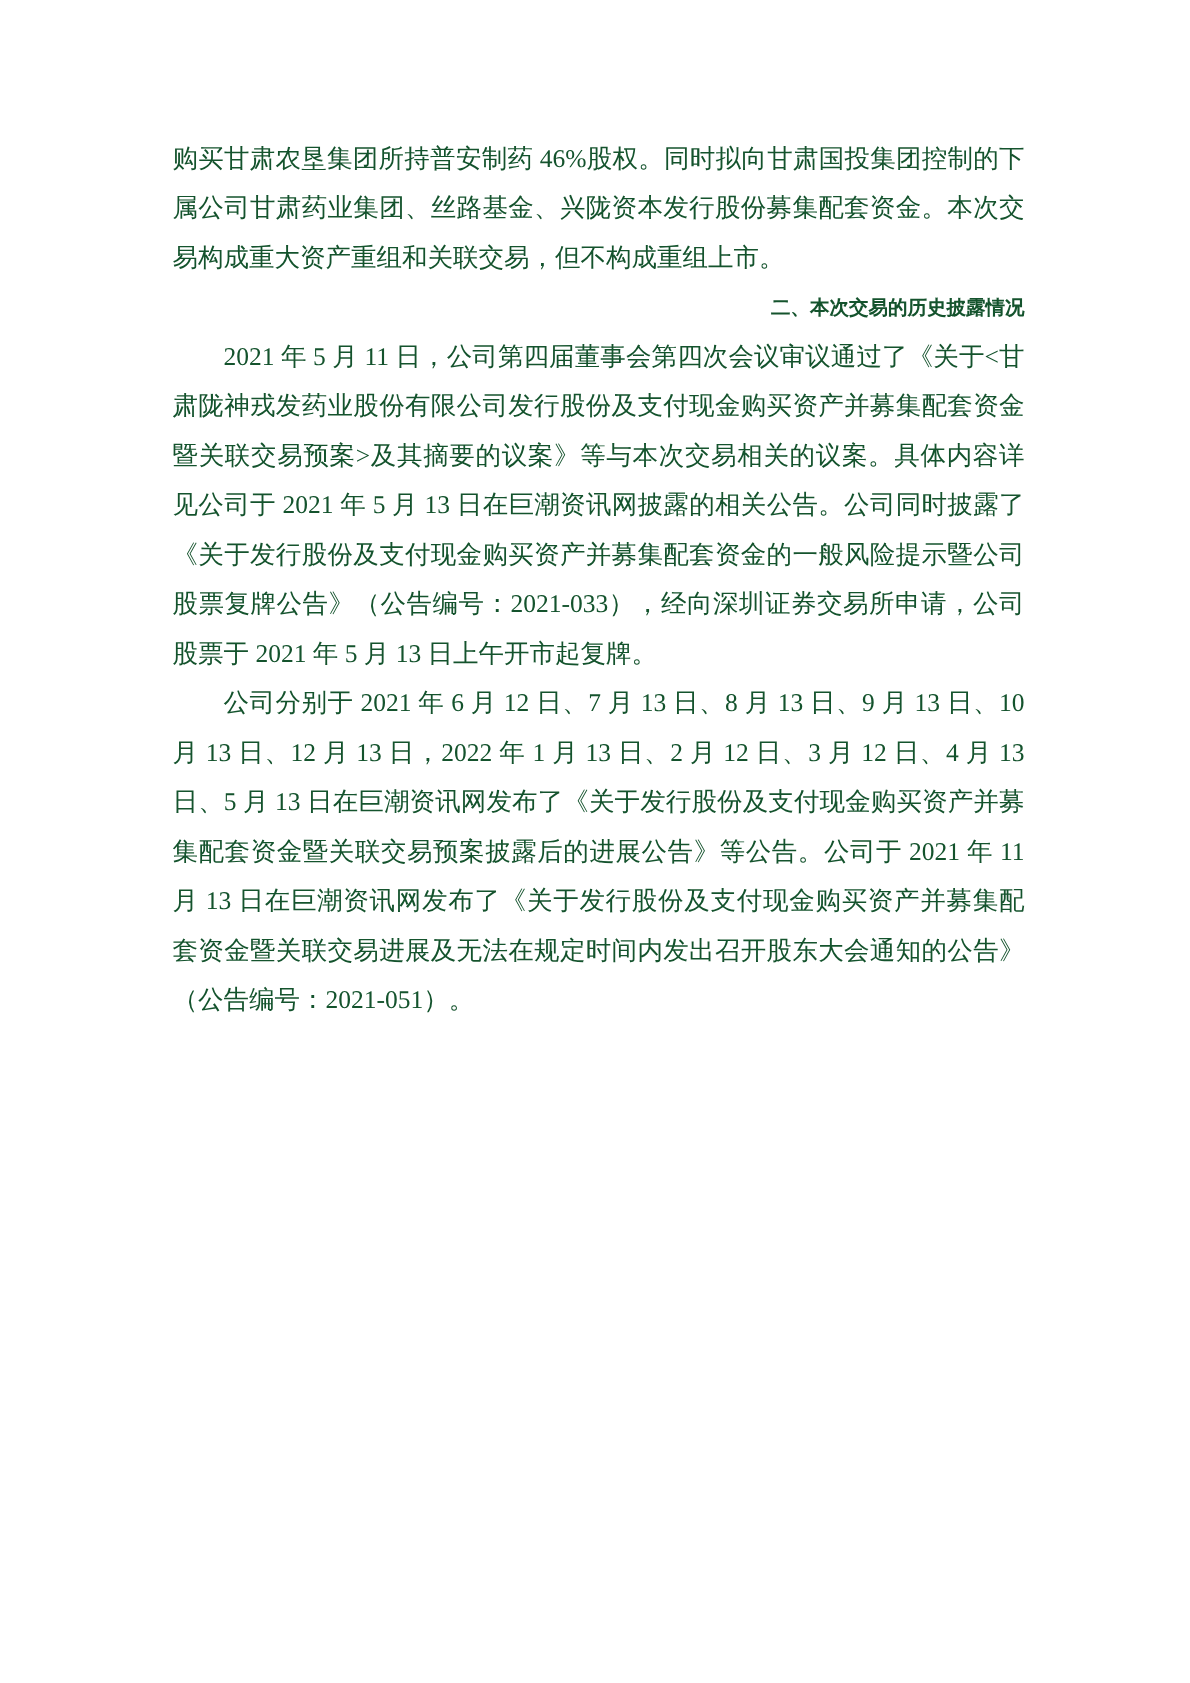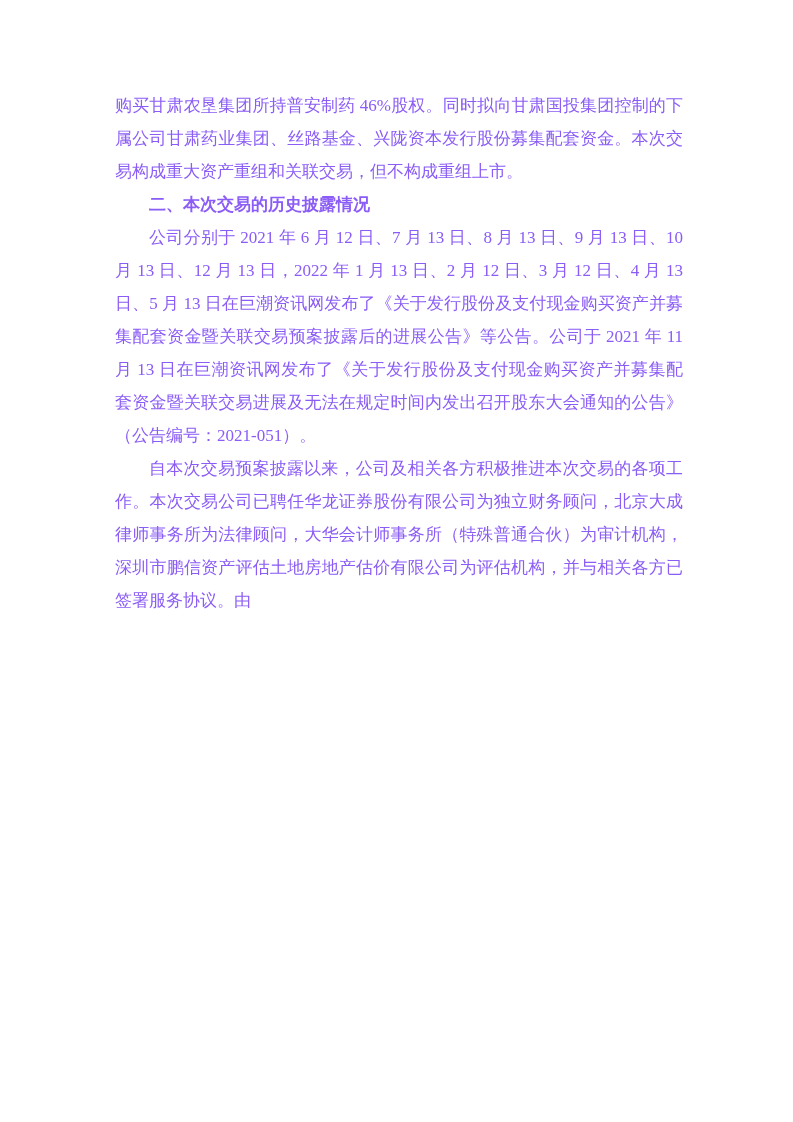--- a/index.html
+++ b/index.html
@@ -7,21 +7,21 @@
     padding: 0;
     background: #ffffff;
   }
   .page {
     position: relative;
     width: 793px;
     height: 1122px;
     background: #ffffff;
     overflow: hidden;
     font-family: "Liberation Serif", "DejaVu Serif", serif;
-    color: #8b5cf6;
+    color: #14532d;
   }
   .content {
     position: absolute;
     left: 115px;
     top: 89px;
     width: 568px;
     font-size: 17px;
     line-height: 33px;
     text-align: justify;
   }
@@ -30,30 +30,30 @@
     padding: 0;
     text-indent: 2em;
     word-break: break-all;
   }
   .para.no-indent {
     text-indent: 0;
   }
   .heading {
     margin: 0;
     padding: 0;
-    font-size: 17px;
+    font-size: 13px;
     line-height: 33px;
     font-weight: bold;
     text-indent: 2em;
-    text-align: left;
+    text-align: right;
   }
 </style>
 </head>
 <body>
 
 <div class="page">
   <div class="content">
     <p class="para no-indent">购买甘肃农垦集团所持普安制药 46%股权。同时拟向甘肃国投集团控制的下属公司甘肃药业集团、丝路基金、兴陇资本发行股份募集配套资金。本次交易构成重大资产重组和关联交易，但不构成重组上市。</p>
     <h2 class="heading">二、本次交易的历史披露情况</h2>
+    <p class="para">2021 年 5 月 11 日，公司第四届董事会第四次会议审议通过了《关于&lt;甘肃陇神戎发药业股份有限公司发行股份及支付现金购买资产并募集配套资金暨关联交易预案&gt;及其摘要的议案》等与本次交易相关的议案。具体内容详见公司于 2021 年 5 月 13 日在巨潮资讯网披露的相关公告。公司同时披露了《关于发行股份及支付现金购买资产并募集配套资金的一般风险提示暨公司股票复牌公告》（公告编号：2021-033），经向深圳证券交易所申请，公司股票于 2021 年 5 月 13 日上午开市起复牌。</p>
     <p class="para">公司分别于 2021 年 6 月 12 日、7 月 13 日、8 月 13 日、9 月 13 日、10 月 13 日、12 月 13 日，2022 年 1 月 13 日、2 月 12 日、3 月 12 日、4 月 13 日、5 月 13 日在巨潮资讯网发布了《关于发行股份及支付现金购买资产并募集配套资金暨关联交易预案披露后的进展公告》等公告。公司于 2021 年 11 月 13 日在巨潮资讯网发布了《关于发行股份及支付现金购买资产并募集配套资金暨关联交易进展及无法在规定时间内发出召开股东大会通知的公告》（公告编号：2021-051）。</p>
-    <p class="para">自本次交易预案披露以来，公司及相关各方积极推进本次交易的各项工作。本次交易公司已聘任华龙证券股份有限公司为独立财务顾问，北京大成律师事务所为法律顾问，大华会计师事务所（特殊普通合伙）为审计机构，深圳市鹏信资产评估土地房地产估价有限公司为评估机构，并与相关各方已签署服务协议。由</p>
   </div>
 </div>
 
 </body></html>

